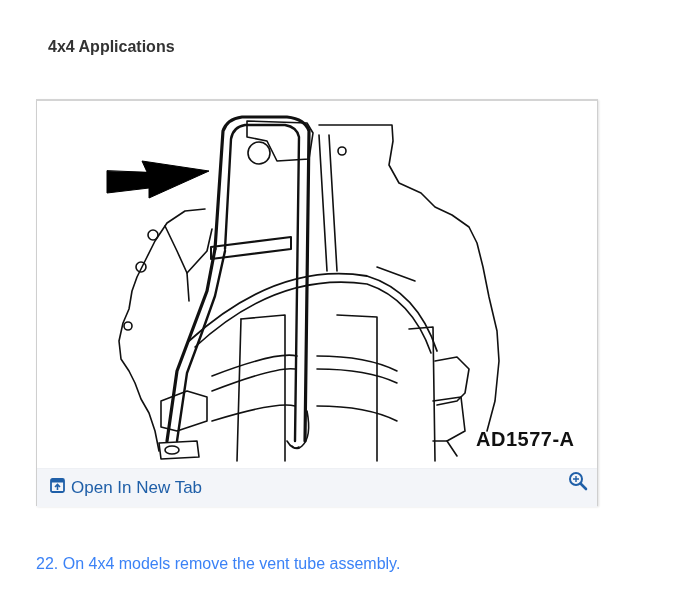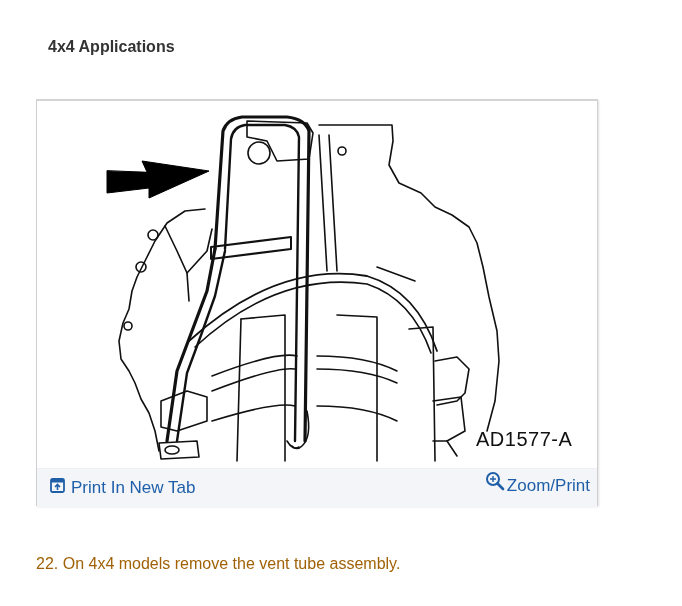--- a/index.html
+++ b/index.html
@@ -48,21 +48,21 @@
   .figure-image svg {
     position: absolute;
     left: 0;
     top: 0;
   }
   .figure-code {
     position: absolute;
     left: 439px;
     top: 327px;
     font-size: 20px;
-    font-weight: normal;
+    font-weight: bold;
     color: #111111;
     letter-spacing: 0.5px;
   }
   .figure-footer {
     position: absolute;
     left: 0;
     top: 367px;
     width: 560px;
     height: 38px;
     background: #f3f5f9;
@@ -81,21 +81,21 @@
   .footer-link.open-tab { left: 13px; }
   .footer-link.zoom-print { right: 7px; top: 6px; }
   .footer-link .icon { display: inline-block; margin-right: 6px; }
   .footer-link.zoom-print .icon { margin-right: 2px; margin-top: -4px; }
   .step-text {
     position: absolute;
     left: 36px;
     top: 555px;
     margin: 0;
     font-size: 16px;
-    color: #a16207;
+    color: #3b82f6;
   }
 </style>
 </head>
 <body>
 
 <h3 class="section-heading">4x4 Applications</h3>
 
 <div class="figure-card">
   <div class="figure-image">
     <svg width="560" height="367" viewBox="0 0 560 367" xmlns="http://www.w3.org/2000/svg" fill="none" stroke="#111" stroke-width="1.6" stroke-linecap="round" stroke-linejoin="round">
@@ -157,28 +157,27 @@
 
   <div class="figure-footer">
     <a class="footer-link open-tab">
       <span class="icon">
         <svg width="15" height="15" viewBox="0 0 15 15">
           <rect x="1" y="1" width="13" height="13" rx="1.5" fill="none" stroke="#1f5fa8" stroke-width="1.8"></rect>
           <rect x="1" y="1" width="13" height="3.5" fill="#1f5fa8"></rect>
           <path d="M7.5,12 L7.5,6.5 M5,9 L7.5,6.5 L10,9" fill="none" stroke="#1f5fa8" stroke-width="1.6"></path>
         </svg>
       </span>
-      <span>Print In New Tab</span>
+      <span>Open In New Tab</span>
     </a>
     <a class="footer-link zoom-print">
       <span class="icon">
         <svg width="20" height="20" viewBox="0 0 20 20">
           <circle cx="8" cy="8" r="6" fill="none" stroke="#1f5fa8" stroke-width="2"></circle>
           <path d="M8,5 L8,11 M5,8 L11,8" stroke="#1f5fa8" stroke-width="1.4"></path>
           <path d="M12.5,12.5 L18,18" stroke="#1f5fa8" stroke-width="2.6" stroke-linecap="round"></path>
         </svg>
       </span>
-      <span>Zoom/Print</span>
     </a>
   </div>
 </div>
 
 <p class="step-text">22. On 4x4 models remove the vent tube assembly.</p>
 
 </body></html>

